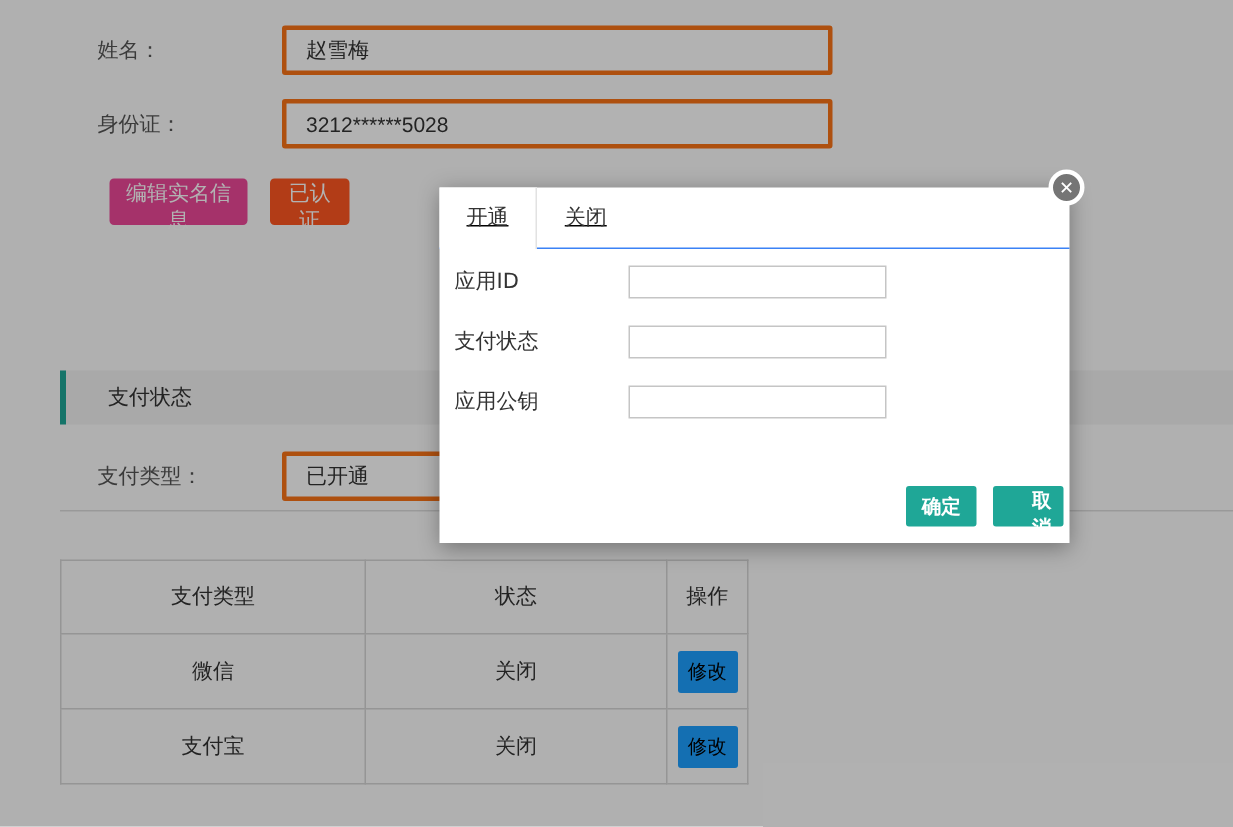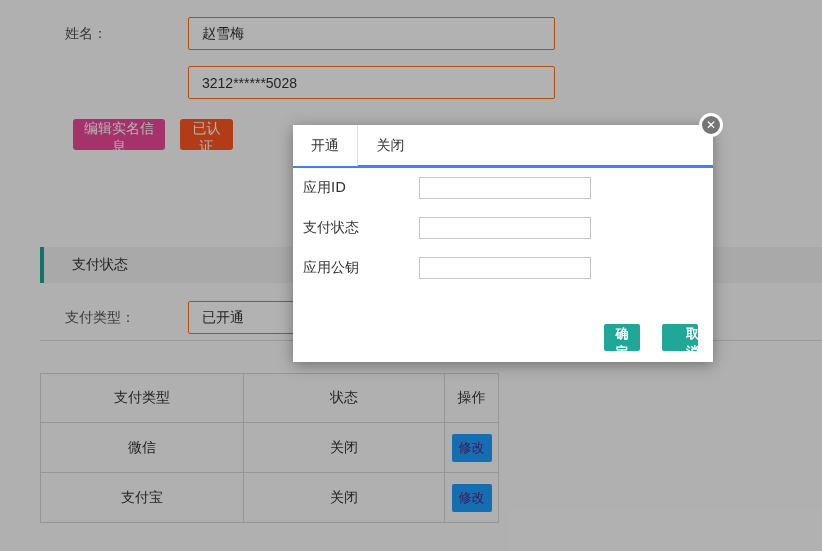--- a/index.html
+++ b/index.html
@@ -9,21 +9,21 @@
     font-family:"DejaVu Sans","Liberation Sans",sans-serif;
   }
   
   .page{position:absolute;inset:0;background:#fdfdfd;}
   .f-label{
     position:absolute;height:33px;display:flex;align-items:center;
     font-size:14px;color:#555;
   }
   .text-input{
     position:absolute;width:367px;height:33px;box-sizing:border-box;
-    border:1px solid #f97316;background:#fff;border-radius:2px;
+    border:3px solid #f97316;background:#fff;border-radius:2px;
     padding:0 13px;font-size:14px;color:#333;outline:none;
   }
   .btn{
     position:absolute;border:none;border-radius:3px;color:#fff;
     font-size:14px;cursor:pointer;font-family:inherit;
   }
   .btn-edit{left:73px;top:119px;width:92px;height:31px;background:#ec4899;}
   .badge-verified{left:180px;top:119px;width:53px;height:31px;background:#FF5722;}
   .note{position:absolute;left:65px;top:166px;font-size:14px;color:#555;white-space:nowrap;}
   .section-bar{
@@ -35,71 +35,72 @@
   .pay-table{
     position:absolute;left:40px;top:373px;width:458px;
     border-collapse:collapse;table-layout:fixed;font-size:14px;color:#333;
   }
   .pay-table th,.pay-table td{
     border:1px solid #d6d6d6;text-align:center;font-weight:normal;padding:0;
   }
   .pay-table th{height:48px;}
   .pay-table td{height:49px;}
   .btn-modify{
-    width:40px;height:28px;background:#1E9FFF;color:#701a75;border:none;
+    width:40px;height:28px;background:#1E9FFF;color:#000000;border:none;
     border-radius:2px;font-size:13px;cursor:pointer;font-family:Liberation Serif, serif;
   }
   
   .overlay{position:absolute;inset:0;background:rgba(0,0,0,0.30);z-index:10;}
   
   .modal{
     position:absolute;left:293px;top:125px;width:420px;height:237px;
     background:#fff;z-index:20;box-shadow:0 3px 14px rgba(0,0,0,0.35);
   }
   .modal-close{
     position:absolute;top:-12px;right:-10px;width:18px;height:18px;
     background:#757575;border:3px solid #fff;border-radius:50%;
     color:#fff;display:flex;align-items:center;justify-content:center;
     font-size:12px;font-weight:bold;cursor:pointer;line-height:1;z-index:21;
   }
-  .tabbar{display:flex;height:40px;border-bottom:3px solid #3b82f6;}
+  .tabbar{display:flex;height:40px;border-bottom:1px solid #3b82f6;text-decoration:underline;}
   .tab{
     width:65px;text-align:center;line-height:40px;font-size:14px;color:#333;
     cursor:pointer;align-self:flex-start;
   }
   .tab.active{
     background:#fff;height:41px;margin-bottom:-1px;position:relative;z-index:1;
     border-right:1px solid #e2e2e2;box-sizing:border-box;
   }
   .m-label{
     position:absolute;left:10px;height:22px;display:flex;align-items:center;
     font-size:14px;color:#333;
   }
   .m-input{
     position:absolute;left:126px;width:172px;height:22px;box-sizing:border-box;
     border:1px solid #c5c5c5;background:#fff;padding:0 6px;font-size:13px;
     color:#333;outline:none;
   }
   .m-row1{top:52px;} .m-row2{top:92px;} .m-row3{top:132px;}
   .m-btn{
-    position:absolute;top:199px;width:36px;height:27px;background:#1FA797;
+    position:absolute;top:199px;width:47px;height:27px;background:#1FA797;
     color:#fff;border:none;border-radius:2px;font-size:13px;font-weight:600;
     cursor:pointer;font-family:inherit;
   }
   .m-btn-ok{left:311px;}
   .m-btn-cancel{left:369px;padding-left:24px;}
 </style>
 </head>
 <body>
 
 <div class="page">
 
   <div class="f-label" style="left:65px;top:17px;">姓名：</div>
   <input class="text-input" style="left: 188px; top: 17px;" value="赵雪梅">
 
+  <div class="f-label" style="left:65px;top:66px;">身份证：</div>
   <input class="text-input" style="left: 188px; top: 66px;" value="3212******5028">
 
   <button class="btn btn-edit">编辑实名信息</button>
   <button class="btn badge-verified">已认证</button>
 
 
   <div class="section-bar">
     <span>支付状态</span>
   </div>
 

